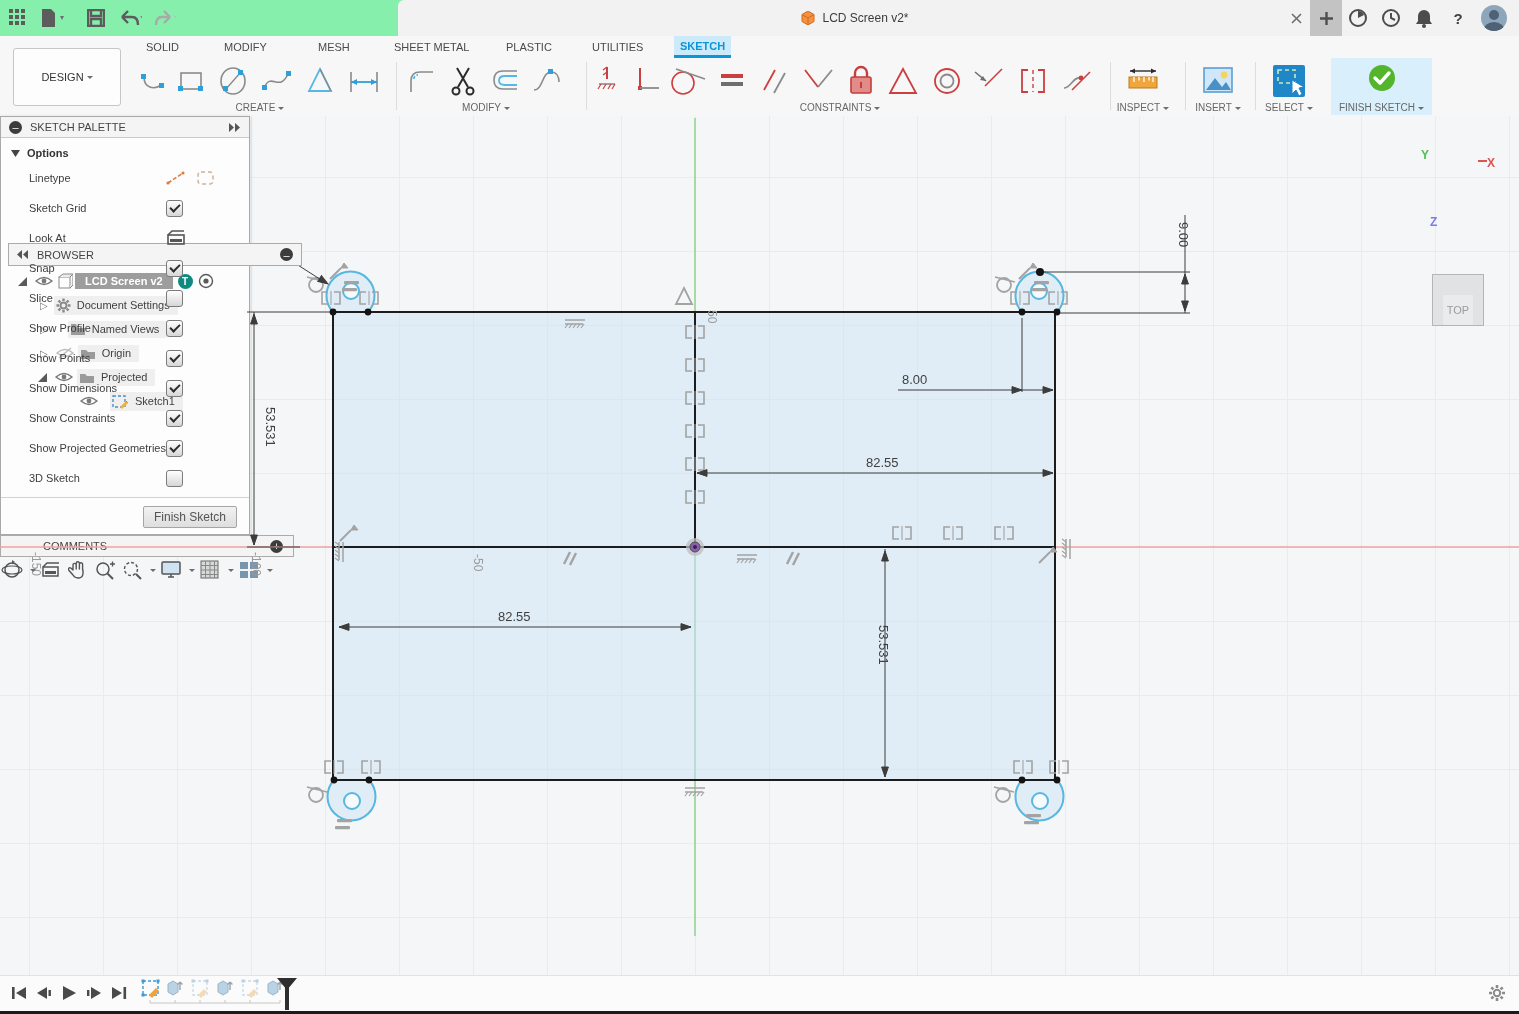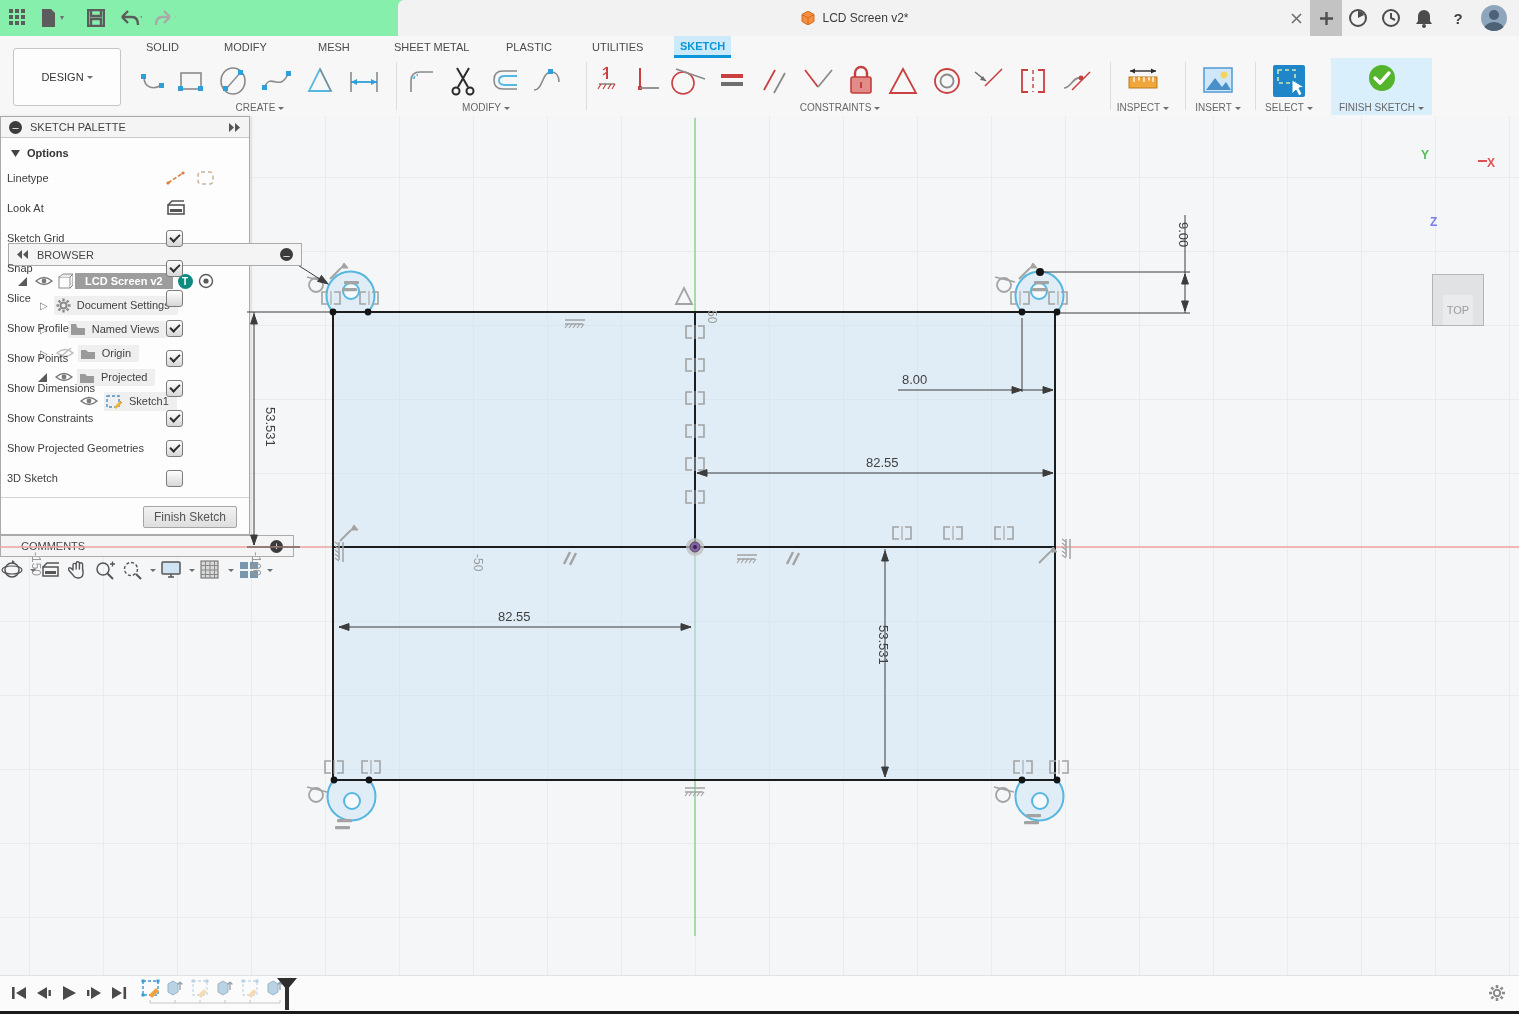--- a/index.html
+++ b/index.html
@@ -50,21 +50,21 @@
             align-items:center;justify-content:center;font-size:11px;line-height:10px;cursor:pointer;}
   #browser{left:8px;top:127px;width:294px;}
   .brow{position:absolute;height:20px;display:flex;align-items:center;font-size:11px;color:#3f3f3f;}
   .brow .bg{background:rgba(238,238,238,.92);padding:2px 8px 2px 2px;display:flex;align-items:center;
             gap:6px;border-radius:1px;cursor:pointer;}
   .tri-c::before{content:"▷";font-size:10px;color:#777;}
   .tri-e{width:0;height:0;border-left:9px solid transparent;border-bottom:9px solid #5a5a5a;cursor:pointer;}
   #palette{left:1267px;top:248px;width:248px;background:#fdfdfd;border:1px solid #a9a9a9;
            box-shadow:0 1px 4px rgba(0,0,0,.15);}
   .pal-row{position:relative;height:30px;display:flex;align-items:center;font-size:11px;color:#3d3d3d;
-           padding-left:6px;}
+           padding-left:28px;}
   .pal-ctrl{position:absolute;left:165px;display:flex;align-items:center;gap:10px;}
   .cb{width:15px;height:15px;border:1px solid #7b7b7b;border-radius:3px;
       background:linear-gradient(#ffffff,#d6d6d6);cursor:pointer;position:relative;}
   .cb.checked::after{content:"";position:absolute;left:3px;top:3px;width:8px;height:4px;
       border-left:2px solid #2e2e2e;border-bottom:2px solid #2e2e2e;transform:rotate(-45deg);}
   #finishSketchBtn{position:absolute;right:12px;bottom:6px;padding:3px 10px;font-size:12px;color:#555;
       background:linear-gradient(#f2f2f2,#dedede);border:1px solid #a5a5a5;border-radius:2px;cursor:pointer;}
   #viewcube{left:1432px;top:158px;width:50px;height:50px;background:#e0e2e4;border:1px solid #b5b5b5;
             display:flex;align-items:flex-end;justify-content:center;cursor:pointer;}
   #viewcube .inner{width:30px;height:30px;background:#e9ebed;display:flex;align-items:center;
@@ -662,21 +662,21 @@
             </svg>
           <span>Projected</span>
         </div>
       </div>
 
       <div class="brow" style="left:72px;top:148px">
         <svg width="18" height="12">
           <path d="M1,6 Q9,-1 17,6 Q9,13 1,6 Z" fill="none" stroke="#7a7a7a" stroke-width="1.5"></path>
           <circle cx="9" cy="6" r="2.4" fill="#7a7a7a"></circle>
           </svg>
-        <div class="bg" style="margin-left:6px">
+        <div class="bg" style="margin-left:12px">
           <svg width="17" height="15">
             <rect x="1" y="2" width="12" height="11" fill="none" stroke="#4a90c8" stroke-width="1.4" stroke-dasharray="3,2"></rect>
             <path d="M8,13 L14,7 L16,9 L10,15 Z" fill="#f0b23c"></path>
               <path d="M14,7 L16,9" stroke="#d8882a"></path>
             </svg>
           <span>Sketch1</span>
         </div>
       </div>
     </div>
 
@@ -704,93 +704,93 @@
             <circle cx="2" cy="13" r="1.6" fill="#e07b39"></circle>
               <circle cx="17" cy="3" r="1.6" fill="#e07b39"></circle>
             </svg>
           <svg width="20" height="16">
             <rect x="2" y="2" width="15" height="12" rx="3" fill="none" stroke="#c9b49a" stroke-width="1.5" stroke-dasharray="4,3"></rect>
             </svg>
         </div>
       </div>
 
       <div class="pal-row">
+        <span>Sketch Grid</span>
+        <div class="pal-ctrl">
+            <div class="cb checked"></div>
+          </div>
+      </div>
+
+      <div class="pal-row">
         <span>Look At</span>
         <div class="pal-ctrl">
           <svg width="20" height="16">
             <path d="M2,5 L6,1 H18" fill="none" stroke="#555" stroke-width="1.6"></path>
             <rect x="2" y="5" width="16" height="9" fill="none" stroke="#555" stroke-width="1.6"></rect>
             <rect x="4" y="9" width="12" height="3" fill="#555"></rect>
             </svg>
         </div>
       </div>
-
-      <div class="pal-row">
-        <span>Sketch Grid</span>
+      <div class="pal-row">
+        <span>Snap</span>
         <div class="pal-ctrl">
             <div class="cb checked"></div>
           </div>
       </div>
       <div class="pal-row">
-        <span>Snap</span>
+        <span>Slice</span>
+        <div class="pal-ctrl">
+            <div class="cb"></div>
+          </div>
+      </div>
+      <div class="pal-row">
+        <span>Show Profile</span>
         <div class="pal-ctrl">
             <div class="cb checked"></div>
           </div>
       </div>
       <div class="pal-row">
-        <span>Slice</span>
+        <span>Show Points</span>
+        <div class="pal-ctrl">
+            <div class="cb checked"></div>
+          </div>
+      </div>
+      <div class="pal-row">
+        <span>Show Dimensions</span>
+        <div class="pal-ctrl">
+            <div class="cb checked"></div>
+          </div>
+      </div>
+      <div class="pal-row">
+        <span>Show Constraints</span>
+        <div class="pal-ctrl">
+            <div class="cb checked"></div>
+          </div>
+      </div>
+      <div class="pal-row">
+        <span>Show Projected Geometries</span>
+        <div class="pal-ctrl">
+            <div class="cb checked"></div>
+          </div>
+      </div>
+      <div class="pal-row">
+        <span>3D Sketch</span>
         <div class="pal-ctrl">
             <div class="cb"></div>
           </div>
       </div>
-      <div class="pal-row">
-        <span>Show Profile</span>
-        <div class="pal-ctrl">
-            <div class="cb checked"></div>
-          </div>
-      </div>
-      <div class="pal-row">
-        <span>Show Points</span>
-        <div class="pal-ctrl">
-            <div class="cb checked"></div>
-          </div>
-      </div>
-      <div class="pal-row">
-        <span>Show Dimensions</span>
-        <div class="pal-ctrl">
-            <div class="cb checked"></div>
-          </div>
-      </div>
-      <div class="pal-row">
-        <span>Show Constraints</span>
-        <div class="pal-ctrl">
-            <div class="cb checked"></div>
-          </div>
-      </div>
-      <div class="pal-row">
-        <span>Show Projected Geometries</span>
-        <div class="pal-ctrl">
-            <div class="cb checked"></div>
-          </div>
-      </div>
-      <div class="pal-row">
-        <span>3D Sketch</span>
-        <div class="pal-ctrl">
-            <div class="cb"></div>
-          </div>
-      </div>
 
       <div style="position:relative;height:36px;border-top:1px solid #d2d2d2;margin-top:4px">
         <div id="finishSketchBtn">Finish Sketch</div>
       </div>
     </div>
 
     <div id="comments">
       <div class="panel-h" style="height:20px;padding:0 10px;gap:8px">
-        <span style="flex:1;margin-left:10px">COMMENTS</span>
+        <span style="flex:1;margin-left:32px">COMMENTS</span>
         <span class="circ-btn">+</span>
       </div>
     </div>
 
     <div id="navbar">
       <div class="nav-ic">
         <svg width="22" height="22">
             <circle cx="11" cy="11" r="7" fill="none" stroke="#555" stroke-width="1.5"></circle>
         <ellipse cx="11" cy="11" rx="10" ry="4" fill="none" stroke="#555" stroke-width="1.2"></ellipse>
         <path d="M11,1 l3,2 -3,2 z" fill="#555"></path>

